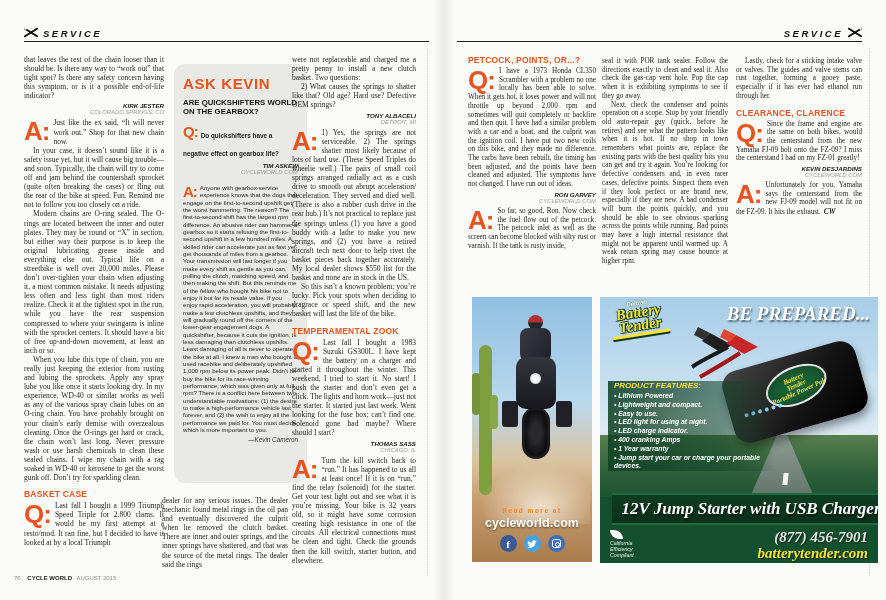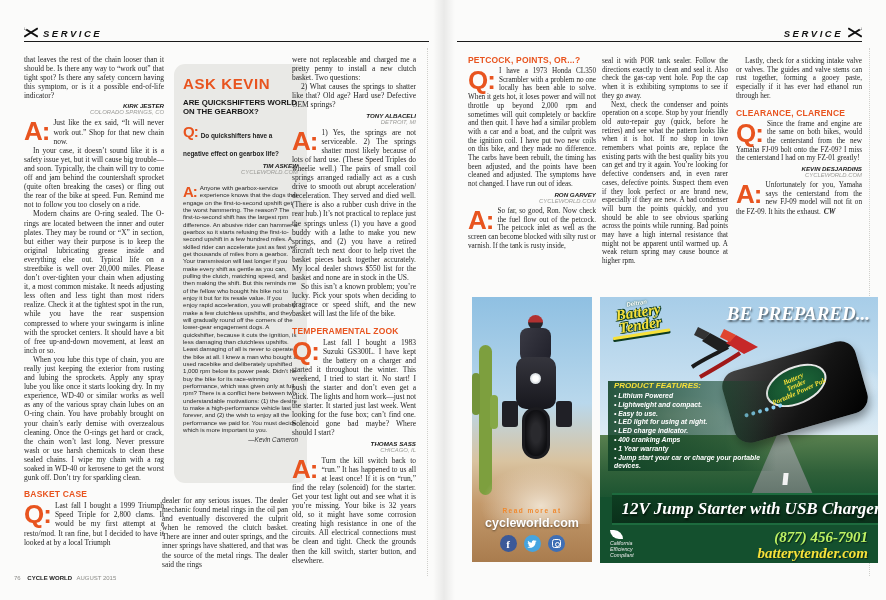--- a/index.html
+++ b/index.html
@@ -111,21 +111,21 @@
   .bt-features { position:absolute; left:8px; top:84px; width:168px; z-index:6; padding:0 6px;
     background:linear-gradient(90deg, rgba(16,66,38,.88) 0%, rgba(16,66,38,.55) 70%, rgba(16,66,38,0) 100%); }
   .bt-ft { font:italic 700 8px "Liberation Sans", sans-serif; color:#f7e13a; margin-bottom:2px; }
   .bt-features li { list-style:none; font:italic 700 6.8px/8.8px "Liberation Sans", sans-serif; color:#fff; }
   .bt-features li::before { content:"• "; }
   .bt-banner { position:absolute; left:12px; top:196px; width:100%; height:32px;
     background:linear-gradient(#0e3e22,#0a301a); border-top:2px solid #1d6b3e; border-bottom:2px solid #1d6b3e;
     display:flex; align-items:center; justify-content:center; z-index:6; }
   .bt-banner span { font:italic 700 17px "Liberation Serif", serif; color:#fff; text-shadow:1px 2px 2px rgba(0,0,0,.6); white-space:nowrap; }
   .bt-contact { position:absolute; right:10px; top:232px; text-align:right; z-index:6; }
-  .bt-phone { font:italic 700 15px/16px "Liberation Serif", serif; color:#bef264; text-shadow:1px 1px 1px rgba(0,0,0,.5); }
+  .bt-phone { font:italic 700 15px/16px "Liberation Serif", serif; color:#e5e5e5; text-shadow:1px 1px 1px rgba(0,0,0,.5); }
   .bt-site  { font:italic 700 15px/16px "Liberation Serif", serif; color:#f7e13a; text-shadow:1px 1px 1px rgba(0,0,0,.5); }
   .bt-cec { position:absolute; left:10px; top:233px; z-index:6; }
   .bt-cec .leaf { width:13px; height:9px; background:#fff; border-radius:0 9px 0 9px; margin-bottom:1px; }
   .bt-cec .cectext { font:italic 5.3px/6px "Liberation Sans", sans-serif; color:#e9e9e9; white-space:pre-line; }
 </style>
 </head>
 <body>
 
 <div class="gutter"></div>
 <div class="edge-dots" style="left:427px"></div>

